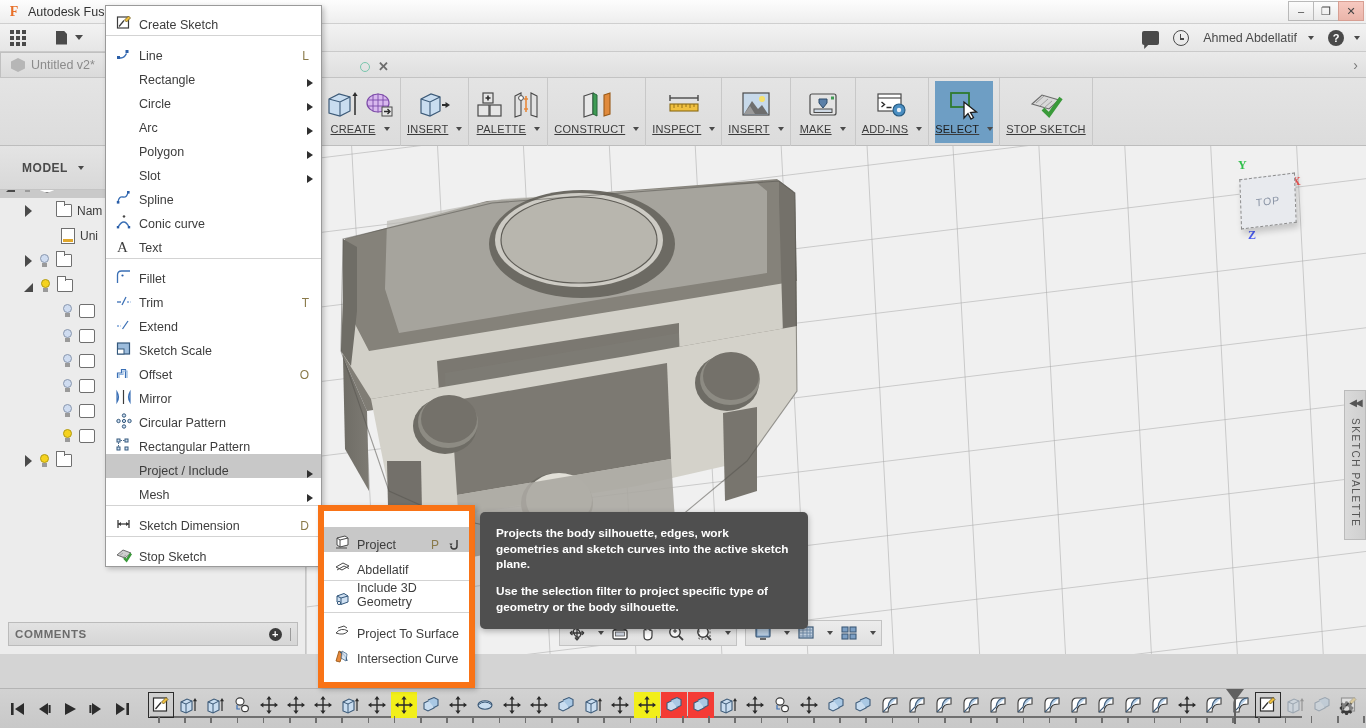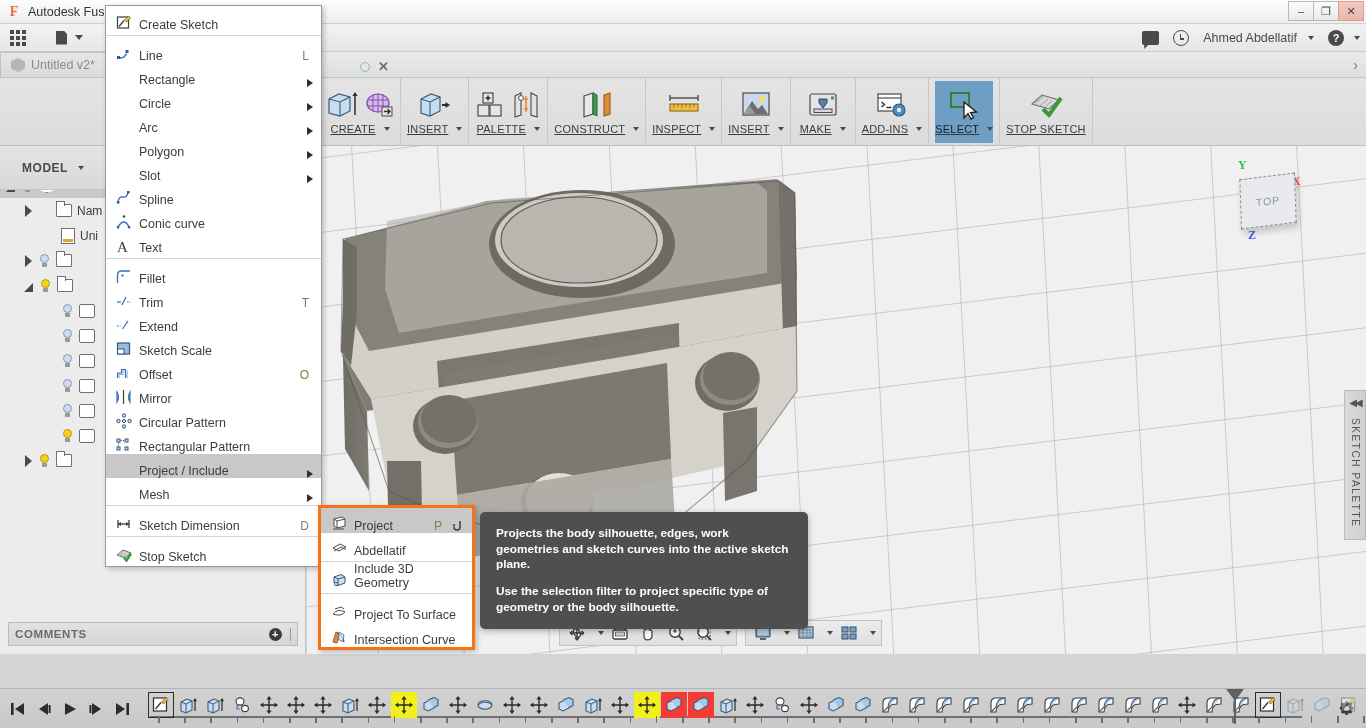--- a/index.html
+++ b/index.html
@@ -247,23 +247,23 @@
   .mi .mi-lbl{ flex:1; }
   .mi .mi-key{ color:#8a7a4a;font-size:12px;margin-right:4px;}
   .mi .mi-arrow{ width:0;height:0;border-top:4.5px solid transparent;border-bottom:4.5px solid transparent;
      border-left:6px solid #2f2f2f;}
   .mi.hl{ background:#c8c8c8; }
   .msep{ height:1px;background:#d3d3d3;margin:3px 0; }
 
   
   #submenu{
     position:absolute;left:318px;top:505px;width:157px;
-    background:#ffffff;border:3px solid #f97316;
+    background:#ffffff;border:6px solid #f97316;
     box-shadow:2px 2px 5px rgba(0,0,0,.22);
-    padding:0 0; z-index:61;
+    padding:16px 0; z-index:61;
   }
   #submenu .mi{ height:25px; }
 
   
   #tooltip{
     position:absolute;left:480px;top:512px;width:328px;
     background:#4f4f4f;color:#fff;border-radius:5px;padding:14px 16px;
     font-size:11.8px;line-height:1.33;font-weight:bold;
     z-index:62;
     box-shadow:0 2px 6px rgba(0,0,0,.3);

